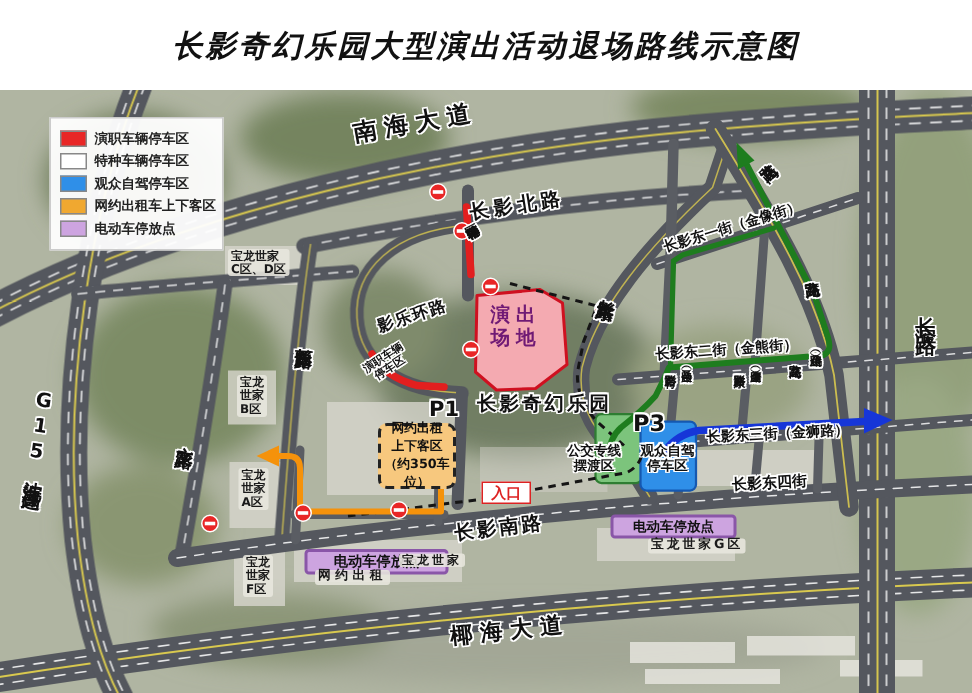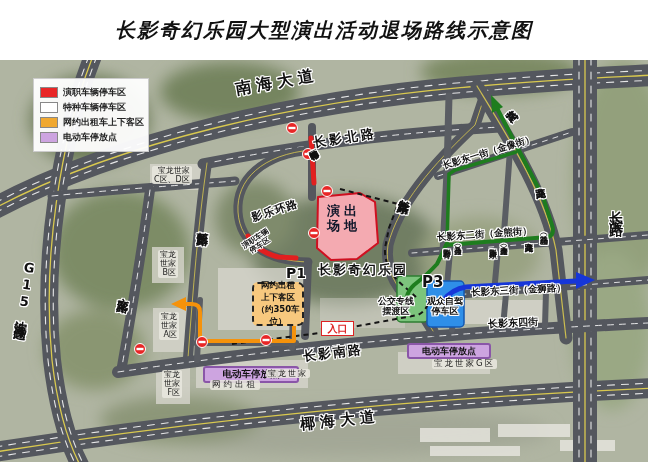--- a/index.html
+++ b/index.html
@@ -5,21 +5,21 @@
   html,body{margin:0;padding:0;background:#fff;overflow:hidden;}
   #stage{position:relative;width:648px;height:462px;font-family:"DejaVu Sans",sans-serif;overflow:hidden;background:#fff;}
   #titlebar{position:absolute;left:0;top:0;width:648px;height:60px;background:#fff;display:flex;align-items:center;justify-content:center;font-style:italic;}
   #title{font-size:20px;font-weight:bold;color:#111;letter-spacing:2px;}
   #map{position:absolute;left:0;top:60px;width:648px;height:402px;background:#b0b5a2;}
   #map svg{position:absolute;left:0;top:0;}
   .lab{position:absolute;white-space:pre-line;color:#111;line-height:1.12;}
   .hl{text-shadow:-1px -1px 0 #fff,1px -1px 0 #fff,-1px 1px 0 #fff,1px 1px 0 #fff,0 -1px 0 #fff,0 1px 0 #fff,-1px 0 0 #fff,1px 0 0 #fff;font-weight:bold;}
   .v{writing-mode:vertical-rl;text-orientation:upright;}
   .ml{text-align:center;}
-  .block-label{background:rgba(232,231,222,.88);padding:0 2px;border-radius:2px;color:#1a1a1a;font-weight:normal;text-align:right;line-height:1.15;}
+  .block-label{background:rgba(232,231,222,.88);padding:0 2px;border-radius:2px;color:#1a1a1a;font-weight:bold;text-align:left;line-height:1.15;}
   #legend{position:absolute;left:33px;top:18px;width:116px;background:rgba(255,255,255,.95);border:1px solid #ccc;padding:5px 6px;box-sizing:border-box;text-align:center;}
   .leg-row{display:flex;align-items:center;margin:2px 0;}
   .leg-swatch{width:16px;height:9px;border:1px solid #888;margin-right:5px;flex:none;}
   .leg-label{font-size:9px;font-weight:bold;color:#222;white-space:nowrap;}
   .zone-box{position:absolute;box-sizing:border-box;font-weight:bold;display:flex;align-items:center;justify-content:center;text-align:center;}
   #rideshare-box{left:252px;top:222px;width:52px;height:44px;background:#f7c87e;border:2px dashed #222;border-radius:6px;font-size:8.5px;color:#111;}
   #ebike-box-1{left:203px;top:306px;width:96px;height:17px;background:#cda4e0;border:2px solid #8a56a8;border-radius:3px;font-size:9.5px;color:#111;}
   #ebike-box-2{left:407px;top:283px;width:84px;height:16px;background:#cda4e0;border:2px solid #8a56a8;border-radius:3px;font-size:9px;color:#111;}
   #entrance-box{left:321px;top:261px;width:33px;height:15px;background:#fff;border:1.5px solid #d22;color:#d22;font-size:10px;}
 </style>
@@ -237,20 +237,24 @@
     </svg>
 
     <div id="legend">
       <div class="leg-row">
           <span class="leg-swatch" style="background: rgb(232, 38, 38);"></span>
           <span class="leg-label">演职车辆停车区</span>
         </div>
       <div class="leg-row">
           <span class="leg-swatch" style="background: rgb(255, 255, 255);"></span>
           <span class="leg-label">特种车辆停车区</span>
+        </div>
+      <div class="leg-row">
+          <span class="leg-swatch" style="background: rgb(47, 143, 232);"></span>
+          <span class="leg-label">观众自驾停车区</span>
         </div>
       <div class="leg-row">
           <span class="leg-swatch" style="background: rgb(240, 168, 48);"></span>
           <span class="leg-label">网约出租车上下客区</span>
         </div>
       <div class="leg-row">
           <span class="leg-swatch" style="background: rgb(205, 164, 224);"></span>
           <span class="leg-label">电动车停放点</span>
         </div>
     </div>
@@ -271,21 +275,21 @@
     <div class="lab hl" style="left:488px;top:257px;font-size:10px;transform:rotate(-3deg);">长影东四街</div>
     <div class="lab hl v" style="left:496px;top:46px;font-size:10.5px;transform:rotate(-42deg);">高龙路</div>
     <div class="lab hl v" style="left:533px;top:120px;font-size:10px;transform:rotate(-8deg);">高龙路</div>
     <div class="lab hl v" style="left:524px;top:176px;font-size:8.5px;">高龙路</div>
     <div class="lab hl v" style="left:538px;top:170px;font-size:8px;">（金鸡路）</div>
     <div class="lab hl v" style="left:441px;top:183px;font-size:8px;">影育路</div>
     <div class="lab hl v" style="left:453px;top:181px;font-size:7.5px;">（金马路）</div>
     <div class="lab hl v" style="left:487px;top:183px;font-size:8px;">影康路</div>
     <div class="lab hl v" style="left:499px;top:181px;font-size:7.5px;">（金鹰路）</div>
 
-    <div class="lab ml" style="left:320px;top:144px;width:48px;font-size:13px;font-weight:bold;color:#0f172a;letter-spacing:4px;">演出
+    <div class="lab ml" style="left:320px;top:144px;width:48px;font-size:13px;font-weight:bold;color:#701a75;letter-spacing:4px;">演出
 场地</div>
     <div class="lab hl" style="left:318px;top:203px;font-size:13px;letter-spacing:2px;">长影奇幻乐园</div>
     <div class="lab hl" style="left:286px;top:206px;font-size:14px;">P1</div>
     <div class="lab hl" style="left:422px;top:214px;font-size:15px;">P3</div>
     <div class="zone-box ml" id="rideshare-box" style="white-space:pre-line;">网约出租
 上下客区
 （约350车位）</div>
     <div class="lab hl ml" style="left:378px;top:236px;font-size:9px;">公交专线
 摆渡区</div>
     <div class="lab hl ml" style="left:427px;top:236px;font-size:9px;">观众自驾

